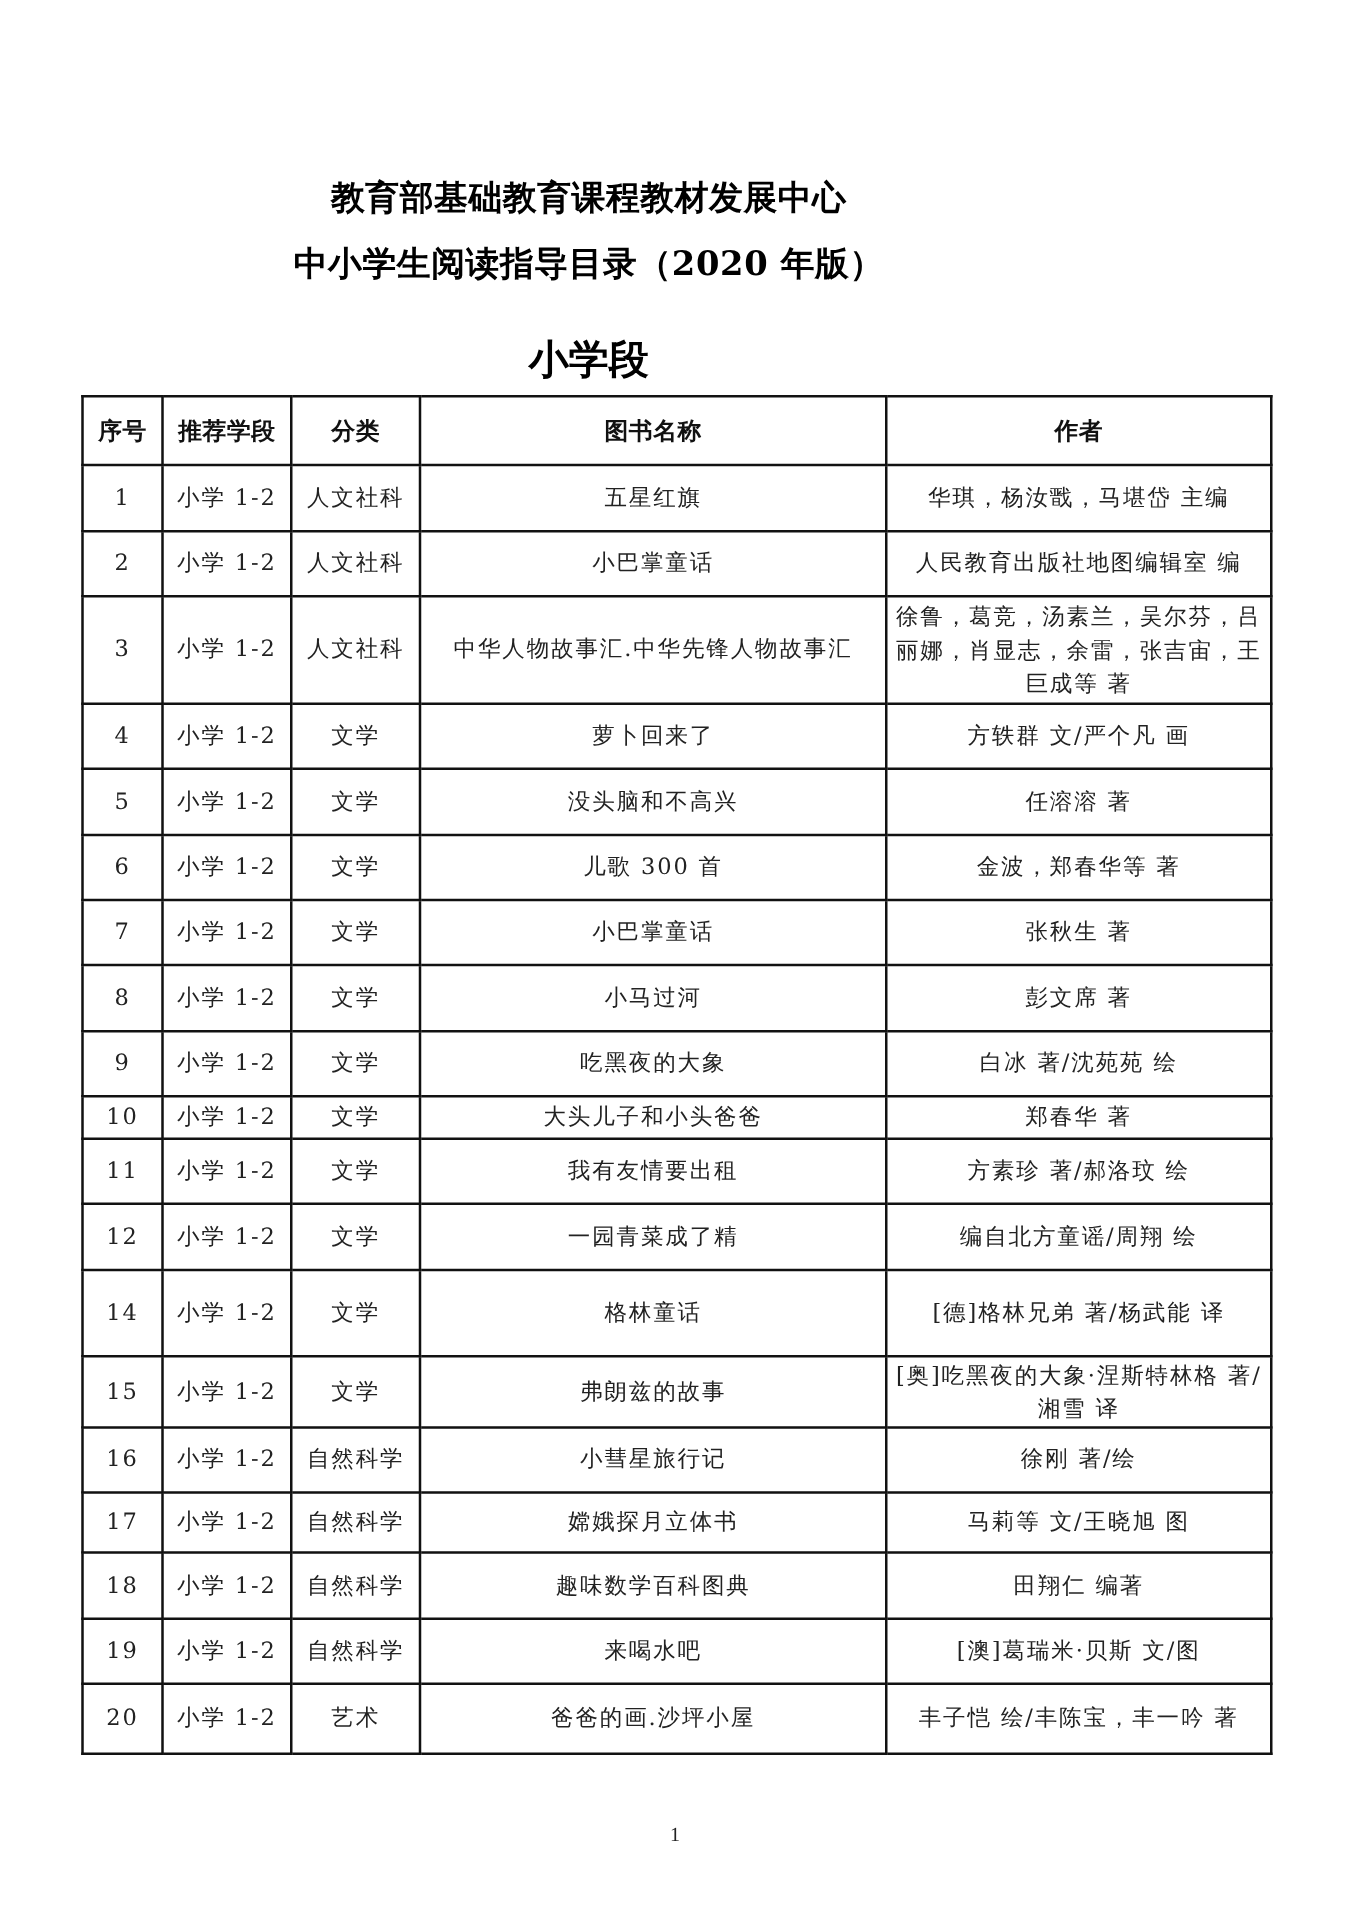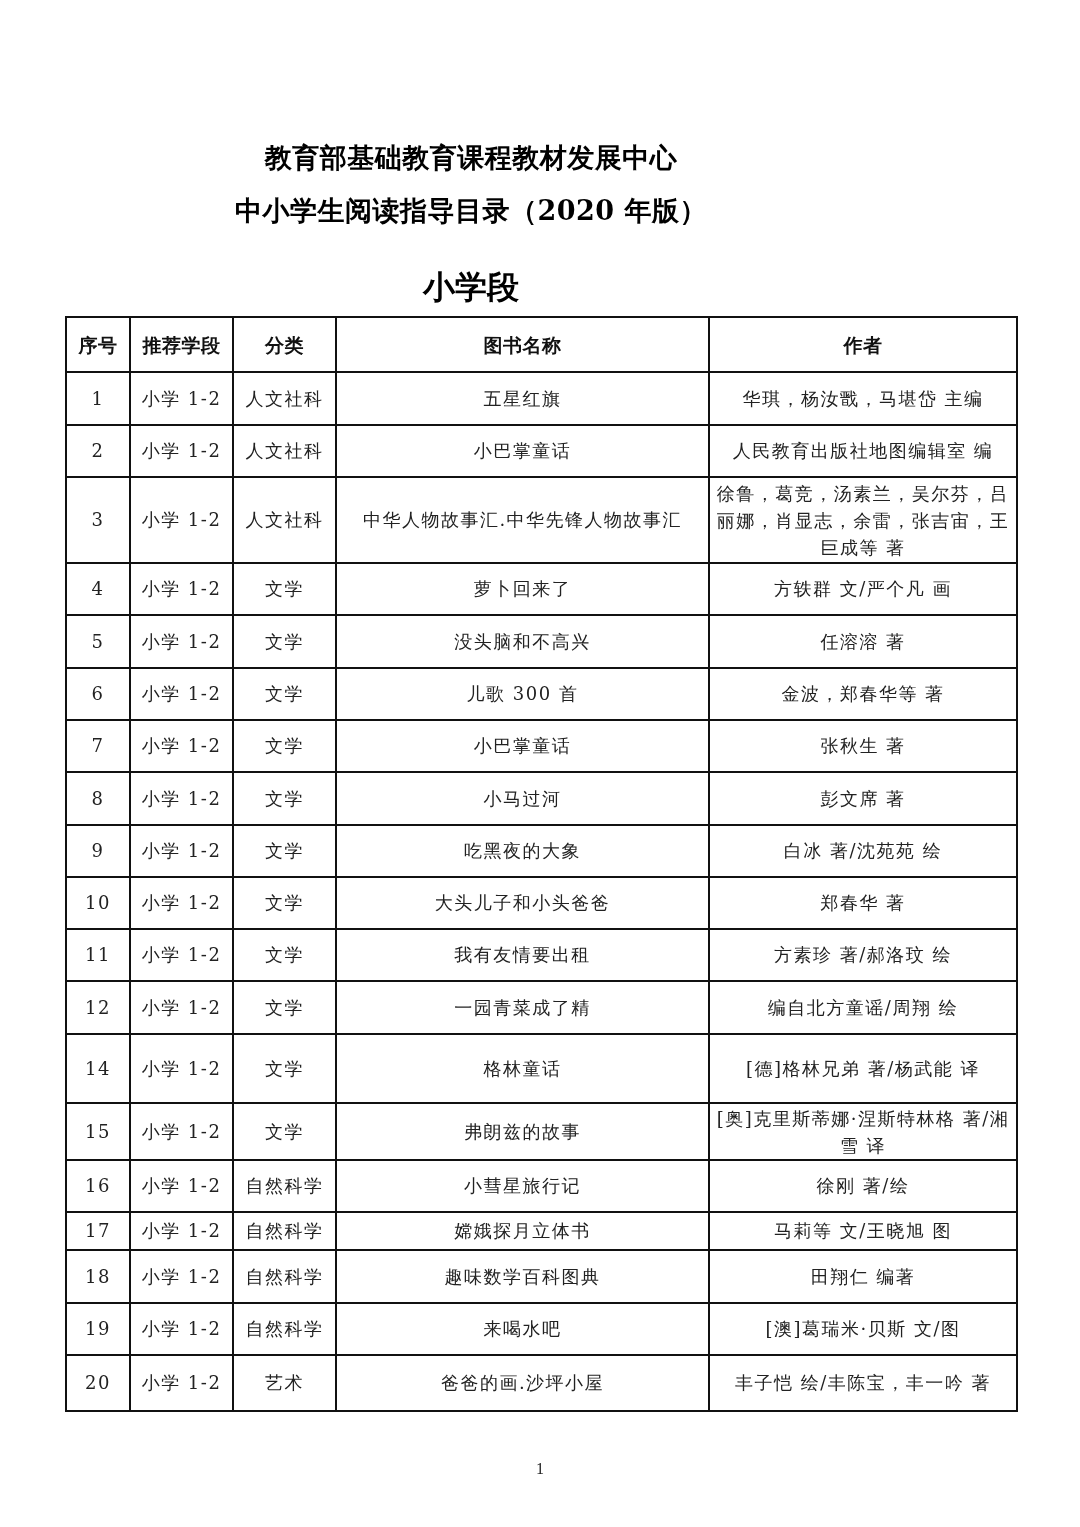--- a/index.html
+++ b/index.html
@@ -103,21 +103,21 @@
         <td>小马过河</td>
         <td>彭文席 著</td>
       </tr>
       <tr style="height: 52px;">
         <td>9</td>
         <td>小学 1-2</td>
         <td>文学</td>
         <td>吃黑夜的大象</td>
         <td>白冰 著/沈苑苑 绘</td>
       </tr>
-      <tr style="height: 52px;">
+      <tr style="height: 34px;">
         <td>10</td>
         <td>小学 1-2</td>
         <td>文学</td>
         <td>大头儿子和小头爸爸</td>
         <td>郑春华 著</td>
       </tr>
       <tr style="height: 52px;">
         <td>11</td>
         <td>小学 1-2</td>
         <td>文学</td>
@@ -136,30 +136,30 @@
         <td>小学 1-2</td>
         <td>文学</td>
         <td>格林童话</td>
         <td>[德]格林兄弟 著/杨武能 译</td>
       </tr>
       <tr style="height: 57px;">
         <td>15</td>
         <td>小学 1-2</td>
         <td>文学</td>
         <td>弗朗兹的故事</td>
-        <td style="line-height: 27px; padding: 0px 4px;">[奥]克里斯蒂娜·涅斯特林格 著/湘雪 译</td>
+        <td style="line-height: 27px; padding: 0px 4px;">[奥]吃黑夜的大象·涅斯特林格 著/湘雪 译</td>
       </tr>
       <tr style="height: 52px;">
         <td>16</td>
         <td>小学 1-2</td>
         <td>自然科学</td>
         <td>小彗星旅行记</td>
         <td>徐刚 著/绘</td>
       </tr>
-      <tr style="height: 38px; margin-top: 38px;">
+      <tr style="height: 48px; margin-top: 38px;">
         <td>17</td>
         <td>小学 1-2</td>
         <td>自然科学</td>
         <td>嫦娥探月立体书</td>
         <td>马莉等 文/王晓旭 图</td>
       </tr>
       <tr style="height: 53px;">
         <td>18</td>
         <td>小学 1-2</td>
         <td>自然科学</td>

